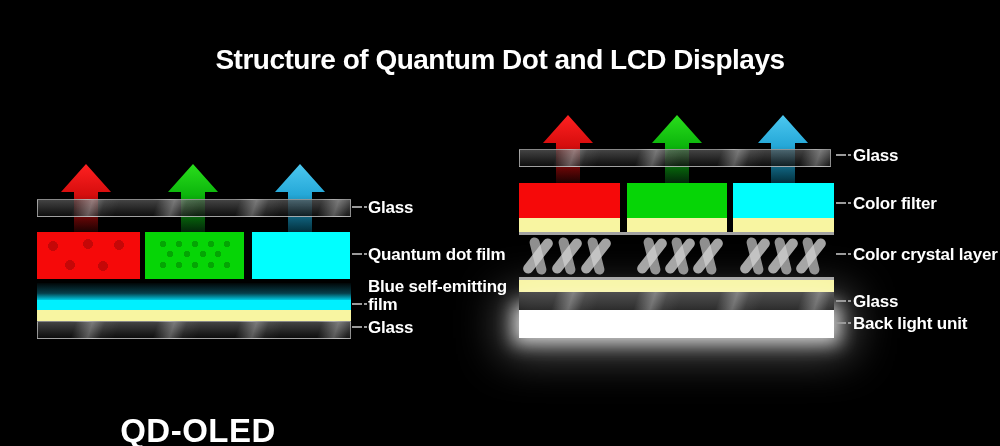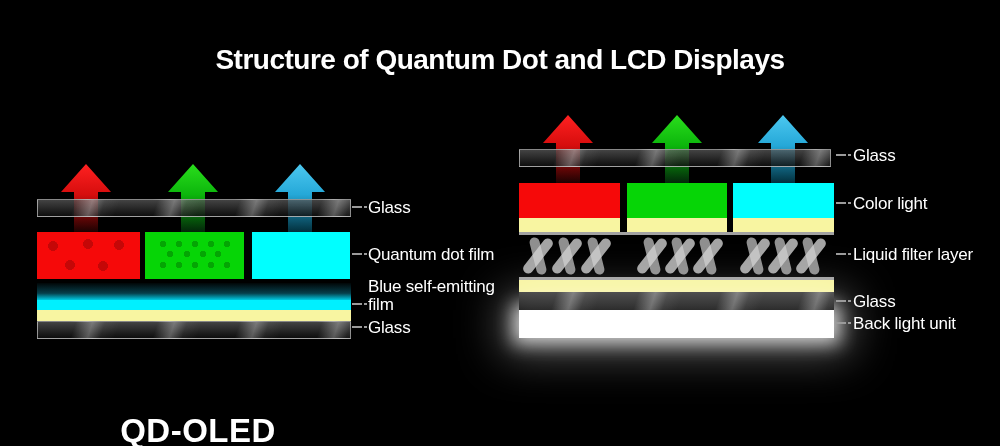--- a/index.html
+++ b/index.html
@@ -76,21 +76,21 @@
   }
   .lc::after {
     content:""; position:absolute; left:9px; top:-3px; width:10px; height:42px;
     border-radius:6px; background:var(--lc_light,#d2d2d2); opacity:0.78; transform:rotate(38deg);
   }
   .backlight {
     background:var(--backlight,#ffffff);
     box-shadow:0 0 18px 6px rgba(255,255,255,0.75), 0 0 45px 16px rgba(255,255,255,0.35);
   }
   .label {
-    position:absolute; transform:translateY(-50%); font-size:17px; font-weight:400;
+    position:absolute; transform:translateY(-50%); font-size:17px; font-weight:700;
     letter-spacing:-0.2px; white-space:nowrap; color:var(--label,#fff); z-index:5;
   }
   .leader {
     position:absolute; width:15px; height:2px; z-index:5;
     background:linear-gradient(to right,
       var(--leader,#9b9b9b) 0 10px, transparent 10px 12px, var(--leader,#9b9b9b) 12px 15px);
   }
 </style>
 </head>
 <body>
@@ -184,24 +184,24 @@
 
   <div class="layer grayline" style="left:519px;top:277px;width:315px;height:3px"></div>
   <div class="layer yellow" style="left:519px;top:280px;width:315px;height:12px"></div>
   <div class="layer glass" style="left:519px;top:292px;width:315px;height:18px"></div>
   <div class="layer backlight" style="left:519px;top:310px;width:315px;height:28px"></div>
 
   <div class="leader" style="left:836px;top:154px"></div>
   <div class="label" style="left:853px;top:156px">Glass</div>
 
   <div class="leader" style="left:836px;top:202px"></div>
-  <div class="label" style="left:853px;top:204px">Color light</div>
+  <div class="label" style="left:853px;top:204px">Color filter</div>
 
   <div class="leader" style="left:836px;top:253px"></div>
-  <div class="label" style="left:853px;top:255px">Liquid filter layer</div>
+  <div class="label" style="left:853px;top:255px">Color crystal layer</div>
 
   <div class="leader" style="left:836px;top:300px"></div>
   <div class="label" style="left:853px;top:302px">Glass</div>
 
   <div class="leader" style="left:836px;top:322px"></div>
   <div class="label" style="left:853px;top:324px">Back light unit</div>
 
 
 </div>
 

